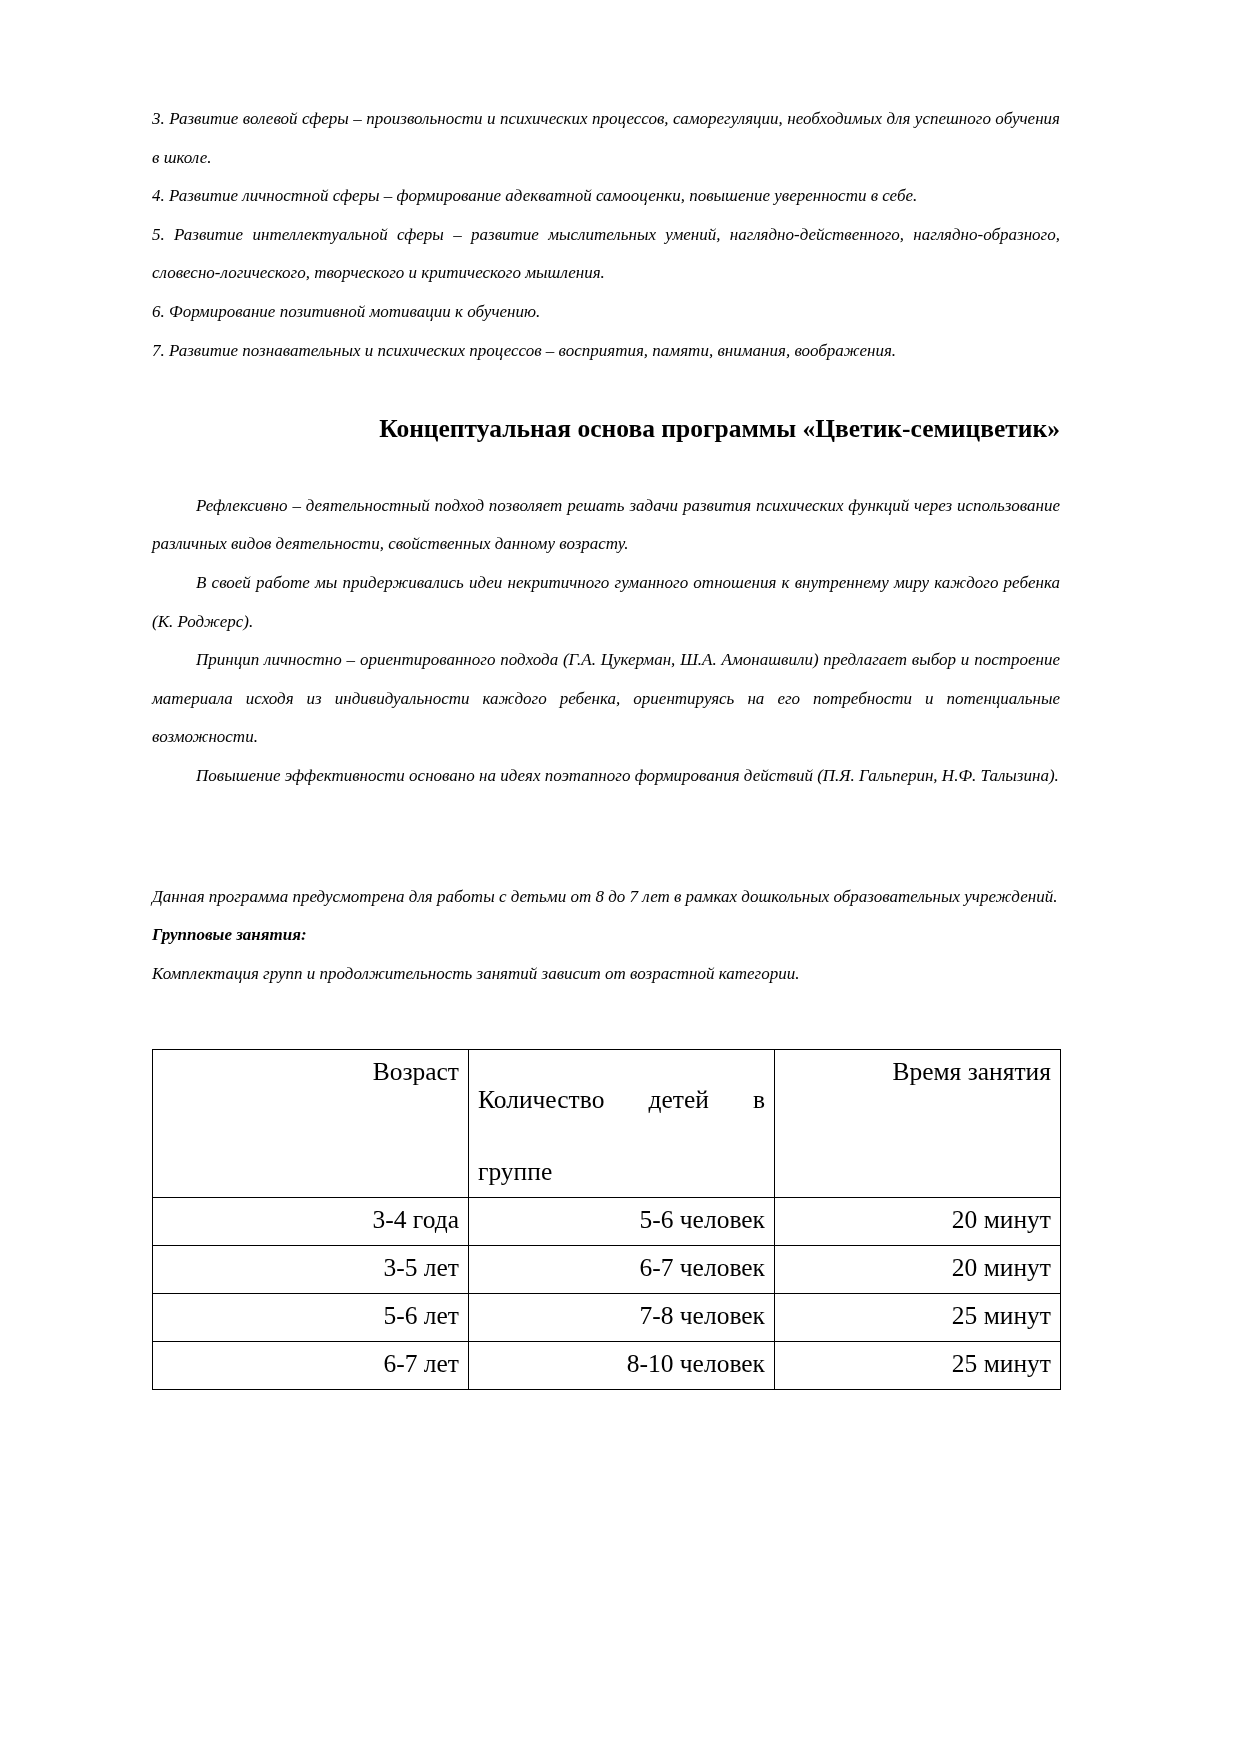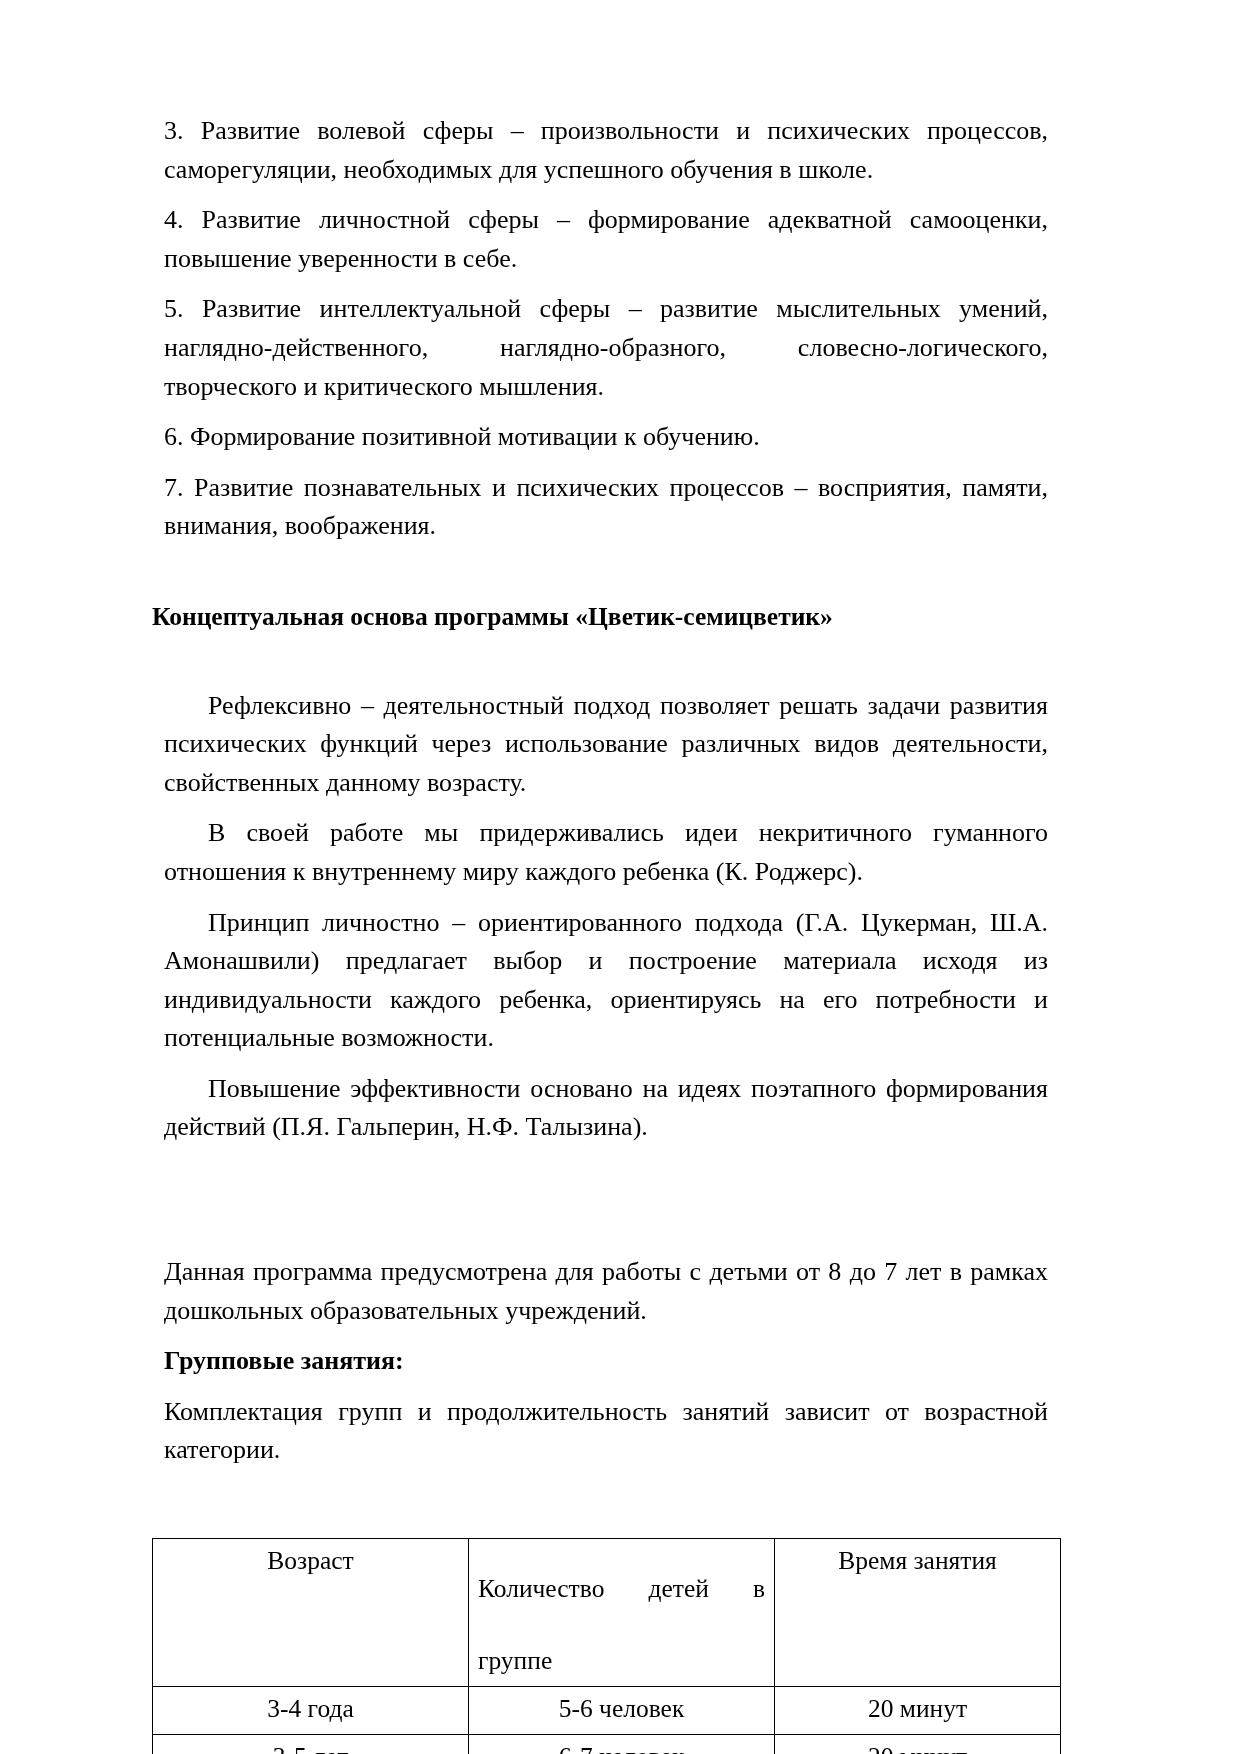--- a/index.html
+++ b/index.html
@@ -21,38 +21,39 @@
     height: 1754px;
     box-sizing: border-box;
     padding: 100px 140px 0 152px;
   }
 
   .doc-body {
     width: 908px;
   }
 
   p.para {
-    margin: 12px;
-    font-size: 26px;
+    margin: 0;
+    font-size: 17px;
     line-height: 38.6px;
     text-align: justify;
     text-justify: inter-word;
     hyphens: none;
+    font-style: italic;
   }
 
   p.para.indent {
     text-indent: 44px;
   }
 
   h2.heading {
     margin: 0;
     font-size: 25.5px;
     line-height: 38.6px;
     font-weight: bold;
-    text-align: left;
+    text-align: right;
   }
 
   .gap-sm { height: 38px; }
   .gap-md { height: 40px; }
   .gap-lg { height: 44px; }
   .gap-xl { height: 56px; }
 
   .bold-lead {
     font-weight: bold;
   }
@@ -65,21 +66,21 @@
     table-layout: fixed;
   }
   table.age-table td,
   table.age-table th {
     border: 1.6px solid #000000;
     padding: 4px 9px 7px 9px;
     font-size: 25.5px;
     line-height: 36px;
     font-weight: normal;
     vertical-align: top;
-    text-align: center;
+    text-align: right;
   }
   table.age-table th.col-count {
     text-align: justify;
     text-align-last: justify;
   }
   table.age-table th.col-count span.l2 {
     display: block;
     text-align: center;
     text-align-last: left;
     margin-top: 36px;

